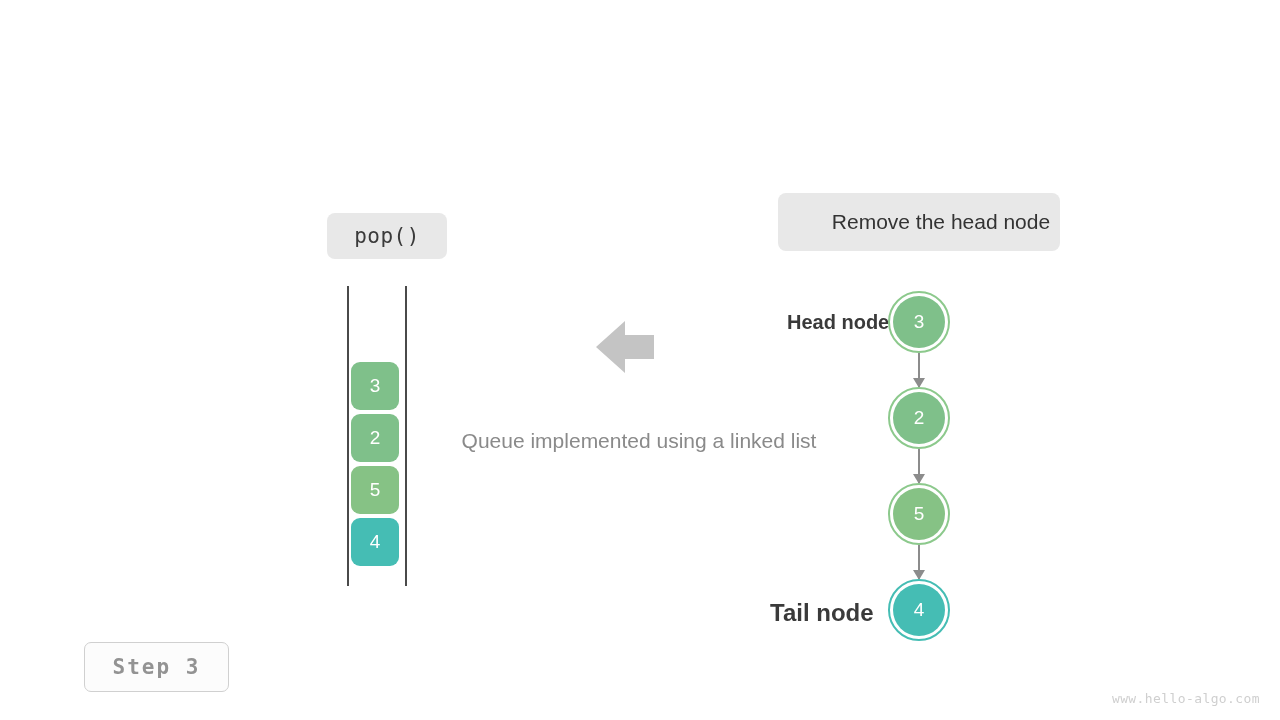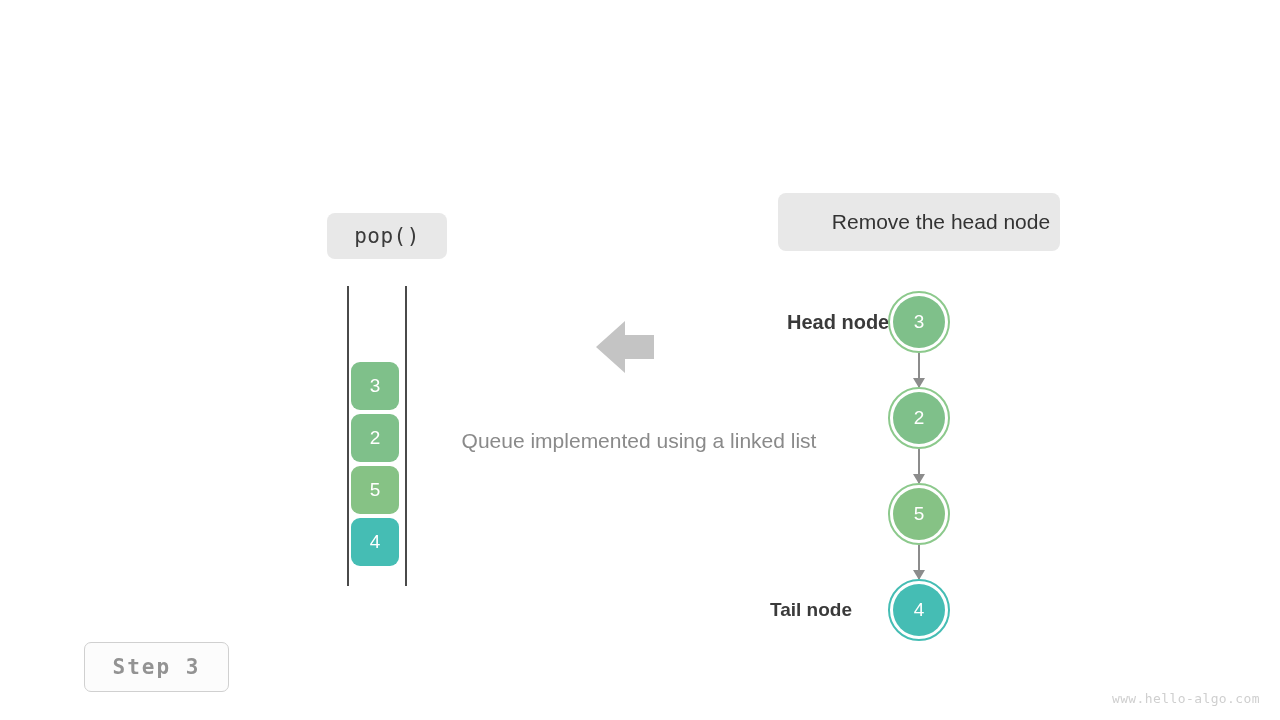--- a/index.html
+++ b/index.html
@@ -169,21 +169,21 @@
     top: 311px;
     font-size: 20px;
     font-weight: bold;
     color: #3a3a3a;
     white-space: nowrap;
   }
   #tail-label {
     position: absolute;
     left: 770px;
     top: 599px;
-    font-size: 19px;
+    font-size: 24px;
     font-weight: bold;
     color: #3a3a3a;
     white-space: nowrap;
   }
 
   
   #step-badge {
     position: absolute;
     left: 36px;
     top: 642px;

